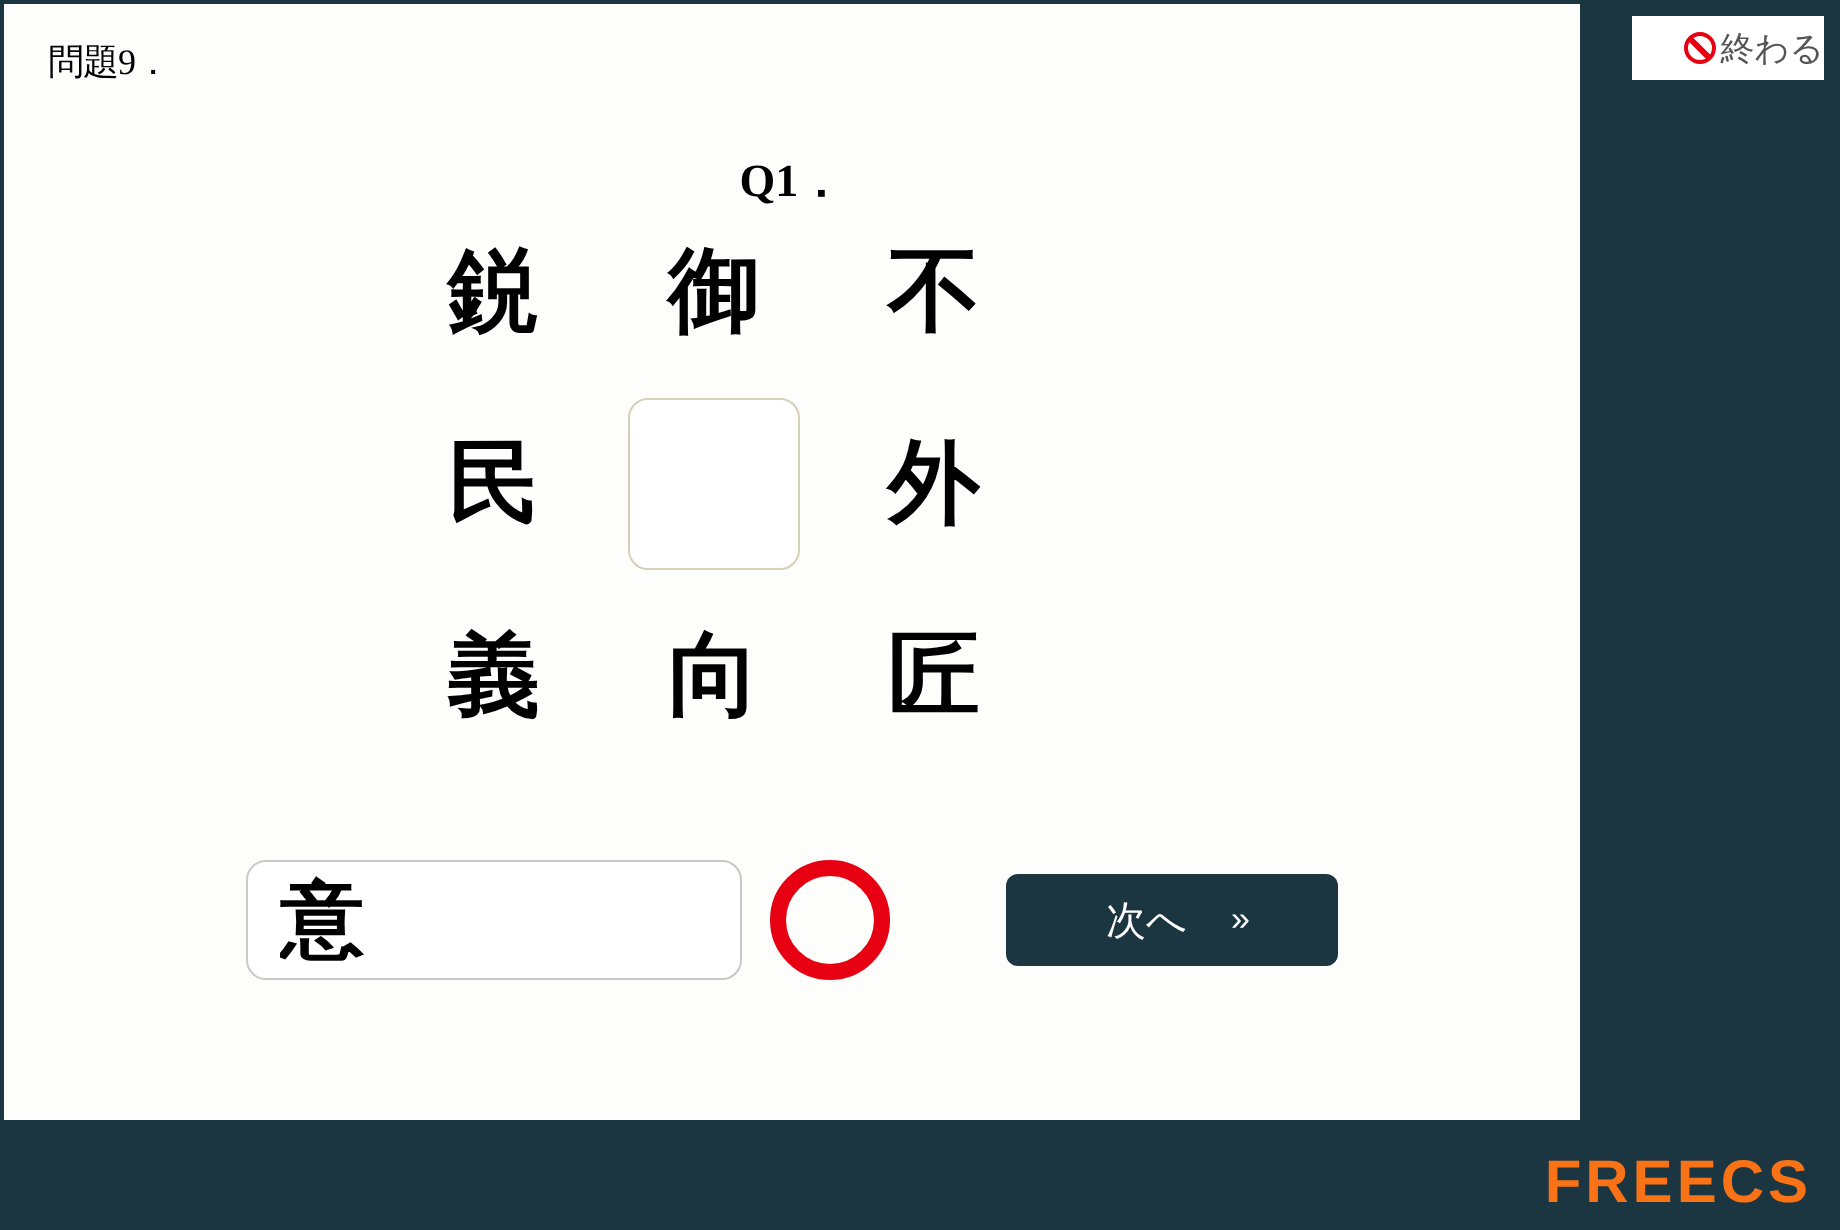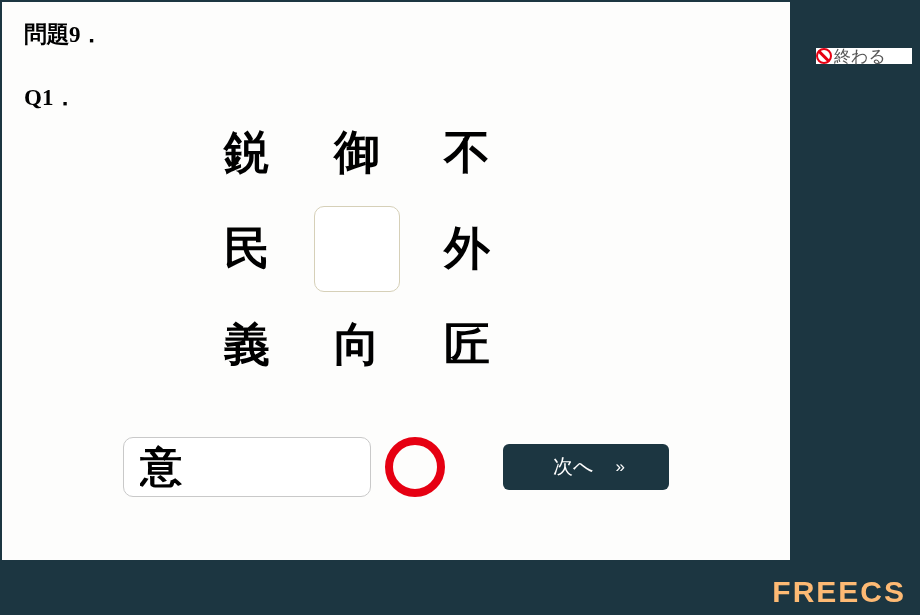--- a/index.html
+++ b/index.html
@@ -14,33 +14,34 @@
   .paper {
     position: absolute;
     left: 2px;
     top: 2px;
     width: 788px;
     height: 558px;
     background: #fdfdfc;
     padding: 18px 22px;
   }
   .problem-header {
-    font-size: 23px;
-    font-weight: bold;
+    font-size: 18px;
+    font-weight: normal;
     line-height: 1.3;
     letter-spacing: -0.5px;
   }
   .line3-clip {
     height: 20px;
     overflow: hidden;
   }
   .qlabel {
     font-size: 23px;
     font-weight: bold;
     margin-top: 32px;
+    text-align: center;
   }
   .grid {
     margin-top: -8px;
     margin-left: 168px;
     display: grid;
     grid-template-columns: 110px 110px 110px;
     grid-template-rows: 96px 96px 96px;
     justify-items: center;
     align-items: center;
   }
@@ -97,30 +98,29 @@
   .chevrons {
     font-size: 17px;
     letter-spacing: -6px;
     font-family: sans-serif;
   }
   .end-btn {
     position: absolute;
     right: 8px;
     top: 8px;
     width: 96px;
-    height: 16px;
+    height: 32px;
     background: #fff;
     display: flex;
     align-items: center;
-    justify-content: flex-start;
+    justify-content: flex-end;
     gap: 2px;
     font-size: 17px;
     color: #555;
     cursor: pointer;
-    margin-top: 40px;
   }
   .stop-icon {
     width: 16px;
     height: 16px;
     border: 2.5px solid #e60012;
     border-radius: 50%;
     position: relative;
   }
   .stop-icon::after {
     content: "";
@@ -133,21 +133,21 @@
     transform: translate(-50%,-50%) rotate(45deg);
   }
   .brand {
     position: absolute;
     right: 14px;
     bottom: 6px;
     font-family: Arial, sans-serif;
     font-size: 30px;
     font-weight: bold;
     letter-spacing: 2px;
-    color: #fdba74;
+    color: #f97316;
   }
 </style>
 </head>
 <body>
 
 <div class="paper">
 
   <div class="problem-header">
     <div>問題9．</div>
   </div>

